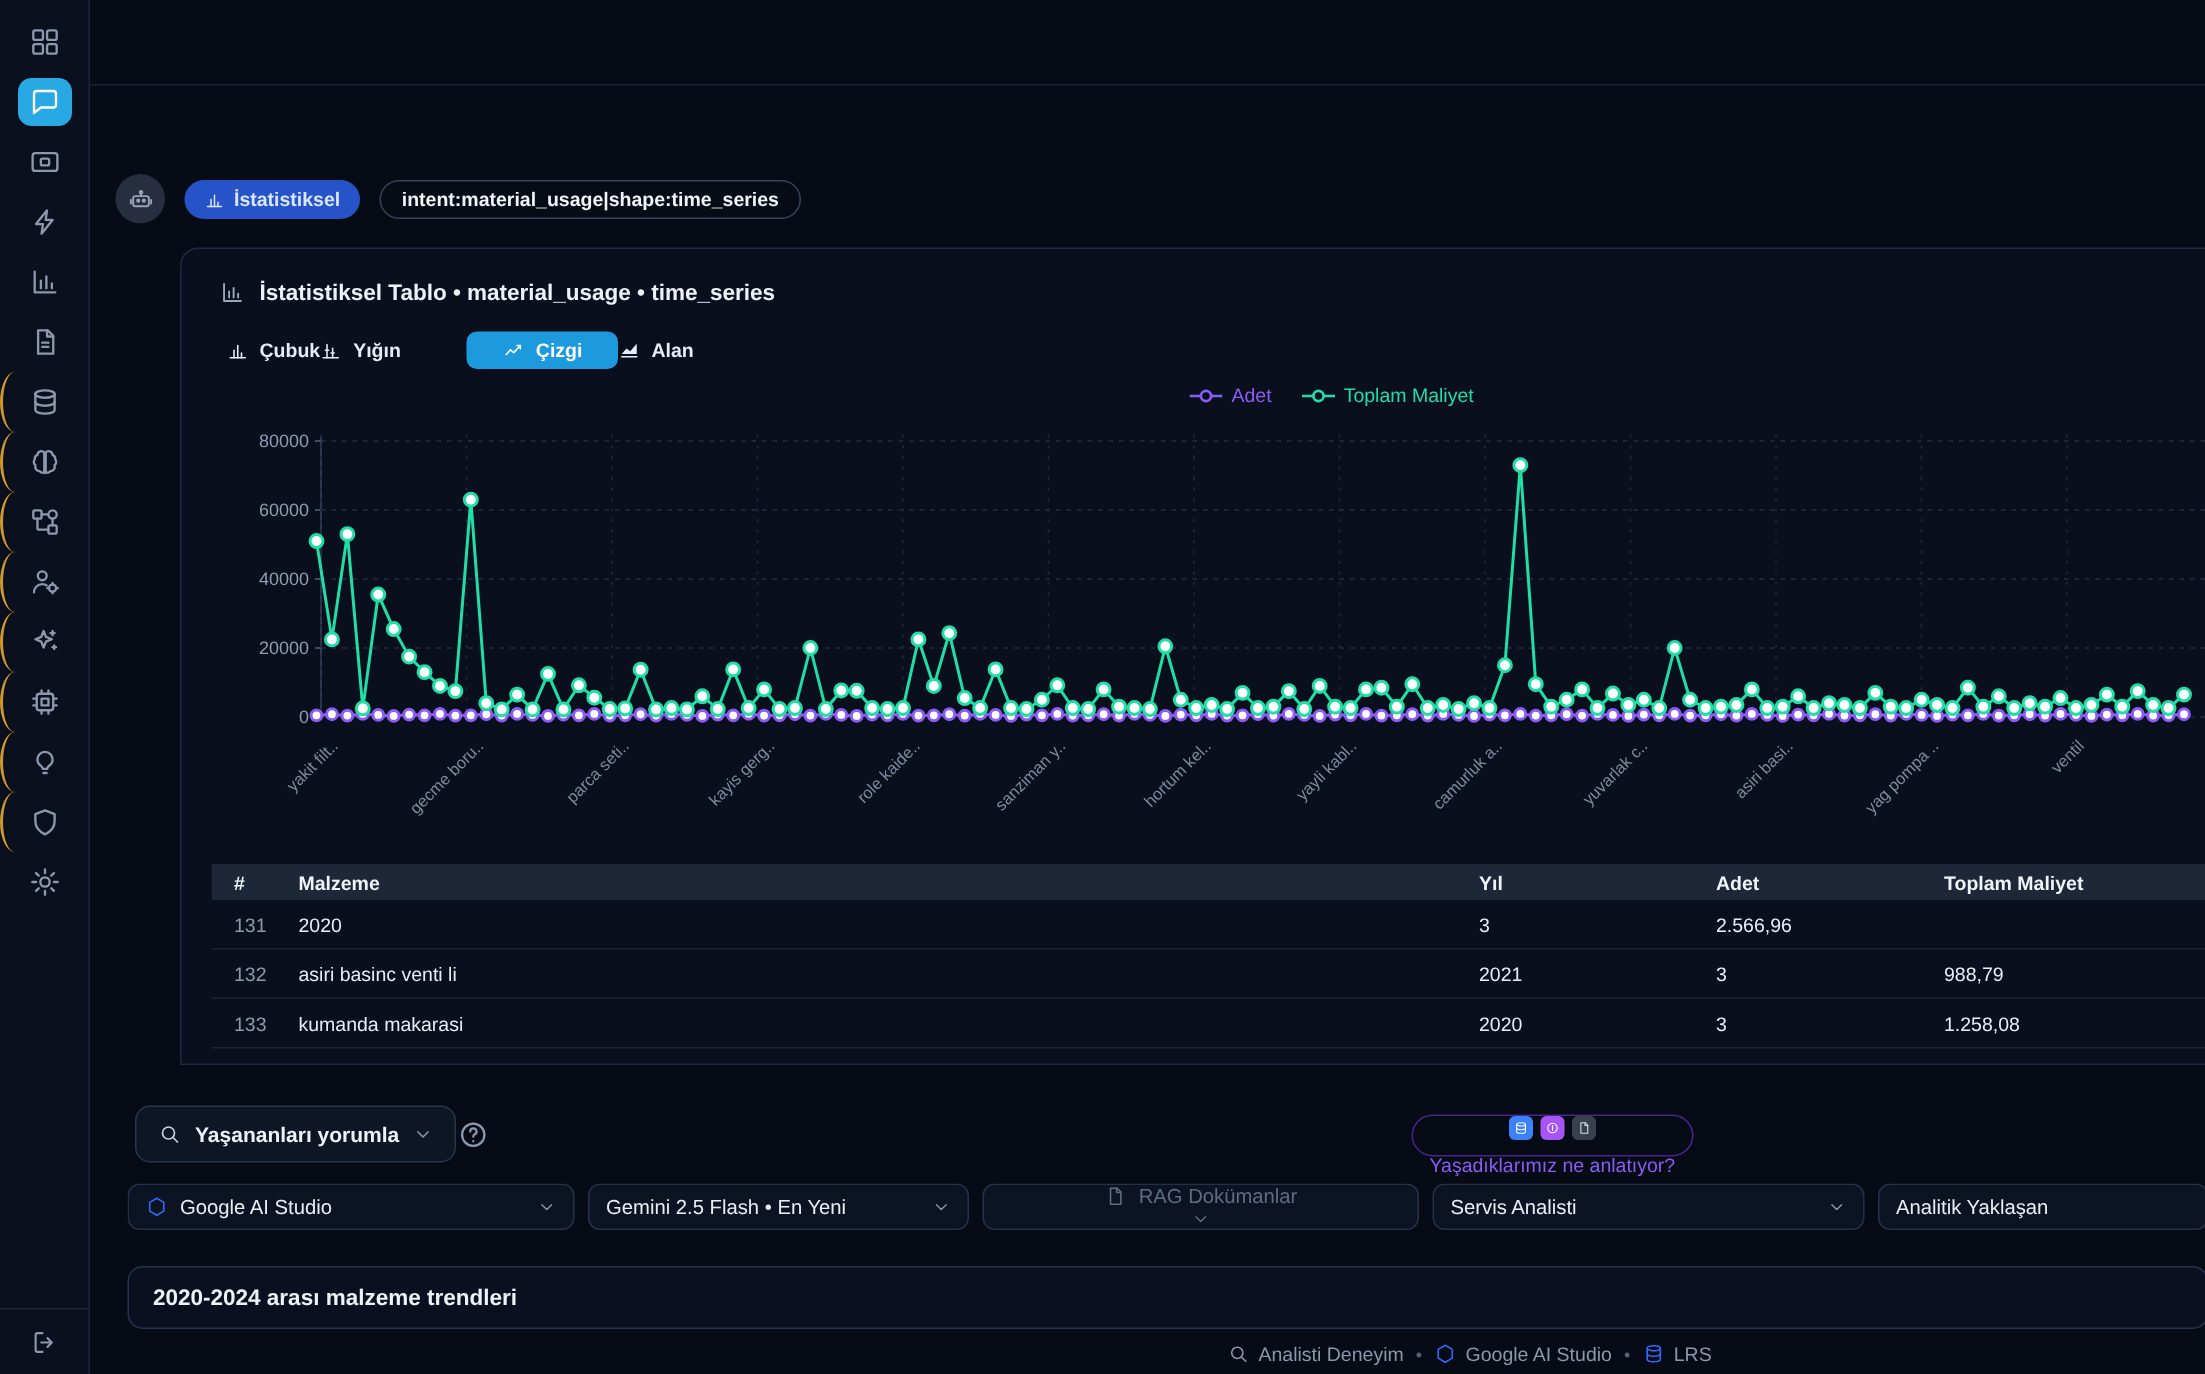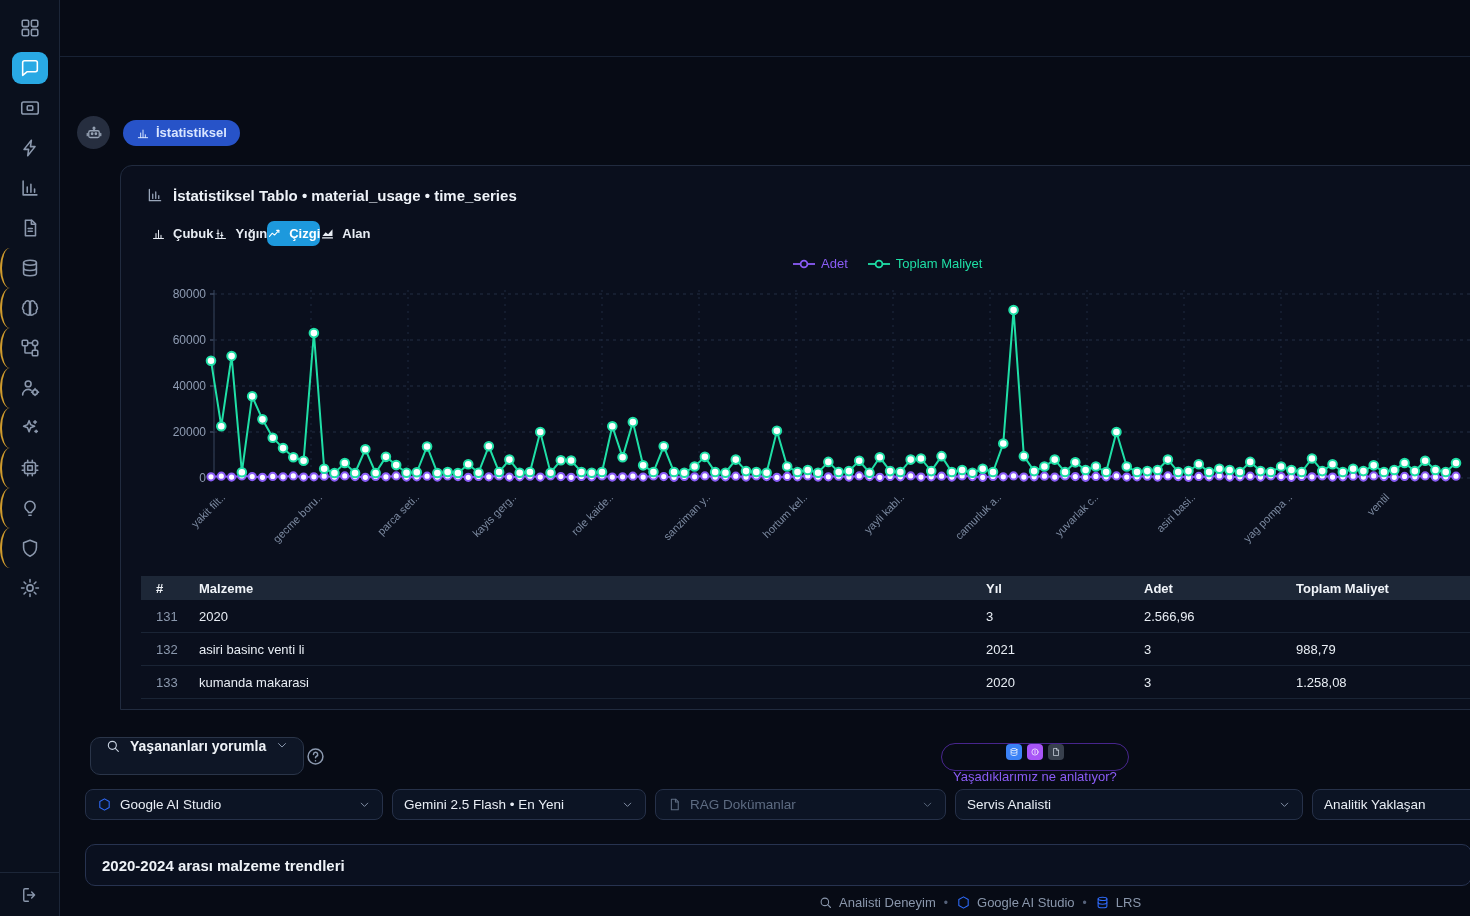--- a/index.html
+++ b/index.html
@@ -34,53 +34,53 @@
   .chip-blue .icon{width:14px;height:14px;}
   .chip-outline{border:1px solid #38445a;color:#f2f5fa;padding:0 14px;}
 
   
   .panel{position:absolute;left:120px;top:165px;right:-2px;height:545px;background:var(--panel);border:1px solid #212b3f;border-radius:12px 0 0 0;overflow:hidden;}
   .panel-title{position:absolute;left:25px;top:20px;display:flex;align-items:center;gap:9px;font-size:15px;font-weight:bold;color:#eef2f8;}
   .panel-title .icon{width:18px;height:18px;color:#9aa7bb;}
   .tabs{position:absolute;left:30px;top:55px;display:flex;align-items:center;}
   .tab{display:flex;align-items:center;gap:7px;background:none;border:none;color:#e8edf4;font-family:inherit;font-size:13px;font-weight:bold;padding:5px 0;cursor:pointer;}
   .tab .icon{width:15px;height:15px;}
-  .tab.active{background:#1d99dd;color:#fff;border-radius:7px;padding:5px 0;}
+  .tab.active{background:#1d99dd;color:#fff;border-radius:7px;padding:5px 24px;margin-left:44px;}
   .legend{position:absolute;left:672px;top:90px;display:flex;align-items:center;gap:20px;}
   .legend-item{display:flex;align-items:center;gap:6px;font-size:13px;cursor:pointer;}
   .chart-svg{position:absolute;left:20px;top:118px;}
 
   
   .tbl{position:absolute;left:20px;right:0;top:410px;bottom:0;overflow:hidden;font-size:13px;}
   .thead,.tr{display:grid;grid-template-columns:43px 787px 158px 152px 1fr;padding-left:15px;align-items:center;}
   .thead{height:24px;background:#1d2737;font-weight:bold;color:#f0f4f9;}
   .tr{height:33px;border-bottom:1px solid #1a2435;color:#e8edf4;}
   .tr .col0{color:#8b98ad;}
 
   
-  .mode-btn{position:absolute;left:90px;top:737px;height:38px;background:#0e1626;border:1px solid #2a3549;border-radius:10px;display:flex;align-items:flex-start;gap:9px;padding:0 14px;font-size:14px;font-weight:bold;color:#eef2f7;cursor:pointer;}
+  .mode-btn{position:absolute;left:90px;top:737px;height:38px;background:#0e1626;border:1px solid #2a3549;border-radius:10px;display:flex;align-items:center;gap:9px;padding:0 14px;font-size:14px;font-weight:bold;color:#eef2f7;cursor:pointer;}
   .mode-btn .icon{width:16px;height:16px;color:#c7d1df;}
   .mode-btn .chev{width:14px;height:14px;color:#8a98ae;}
   .help{position:absolute;left:305px;top:746px;width:21px;height:21px;color:#8c9ab0;cursor:pointer;}
   .insight-chip{position:absolute;left:941px;top:743px;height:28px;border:1px solid rgba(124,61,240,.55);border-radius:14px;display:flex;align-items:center;gap:9px;padding:0 11px;cursor:pointer;flex-direction:column;}
   .insight-chip .label{font-size:13px;color:#8b5cf6;}
   .badge{width:16px;height:16px;border-radius:4px;display:flex;align-items:center;justify-content:center;color:#fff;}
   .badge .icon{width:10px;height:10px;}
   .badge-database{background:#3b82f6;}
   .badge-coin{background:#a855f7;}
   .badge-document{background:rgba(148,163,184,.35);color:#d6dde8;}
   .dd-row{position:absolute;left:85px;top:789px;right:-2px;height:31px;display:flex;gap:9px;overflow:hidden;}
   .dd{height:31px;background:#0c1424;border:1px solid #263149;border-radius:8px;display:flex;align-items:center;justify-content:space-between;padding:0 11px;font-size:13.5px;color:#e9eef5;cursor:pointer;flex:0 0 auto;}
   .dd-left{display:flex;align-items:center;gap:8px;min-width:0;}
   .dd .icon{width:15px;height:15px;flex:0 0 auto;}
   .dd .hex{color:#2f6bfa;}
   .dd .chev{width:13px;height:13px;color:#8a98ae;flex:0 0 auto;}
   .dd.disabled .dd-label,.dd.disabled .icon{color:#5e6c82;}
   .dd:nth-child(1){width:298px;} .dd:nth-child(2){width:254px;}
-  .dd:nth-child(3){width:291px;} .dd:nth-child(4){width:348px;}
+  .dd:nth-child(3){width:291px;flex-direction:column;} .dd:nth-child(4){width:288px;}
   .dd:nth-child(5){flex:1 0 186px;}
   .prompt{position:absolute;left:85px;top:844px;right:-2px;height:42px;background:#0a101f;border:1px solid #273350;border-radius:10px;color:#eef2f7;font-family:inherit;font-size:15px;font-weight:bold;padding:0 16px;outline:none;}
 
   
   .footer{position:absolute;left:818px;top:895px;display:flex;align-items:center;gap:8px;font-size:13px;color:#8a97ac;}
   .f-item{display:flex;align-items:center;gap:6px;}
   .f-item .icon{width:15px;height:15px;}
   .f-item .blue{color:#2f6bfa;}
   .f-dot{color:#55627a;font-size:12px;}
 </style>
@@ -250,20 +250,23 @@
       </span>
   </div>
   <div class="chip chip-blue">
     <span class="icon">
         <svg viewBox="0 0 24 24" fill="none" stroke="currentColor" stroke-width="1.7" stroke-linecap="round" stroke-linejoin="round">
           <path d="M4 20h16"></path>
           <path d="M8 20v-8M12 20V7M16 20v-5"></path>
         </svg>
       </span>
     <span>İstatistiksel</span>
+  </div>
+  <div class="chip chip-outline">
+    <span>intent:material_usage|shape:time_series</span>
   </div>
 </div>
 
 <section class="panel">
   <div class="panel-title">
     <span class="icon">
         <svg viewBox="0 0 24 24" fill="none" stroke="currentColor" stroke-width="1.7" stroke-linecap="round" stroke-linejoin="round">
           <path d="M4.5 4.5v15h15"></path>
           <path d="M9 16.5V11M13 16.5V8M17 16.5v-3.5"></path>
         </svg>

